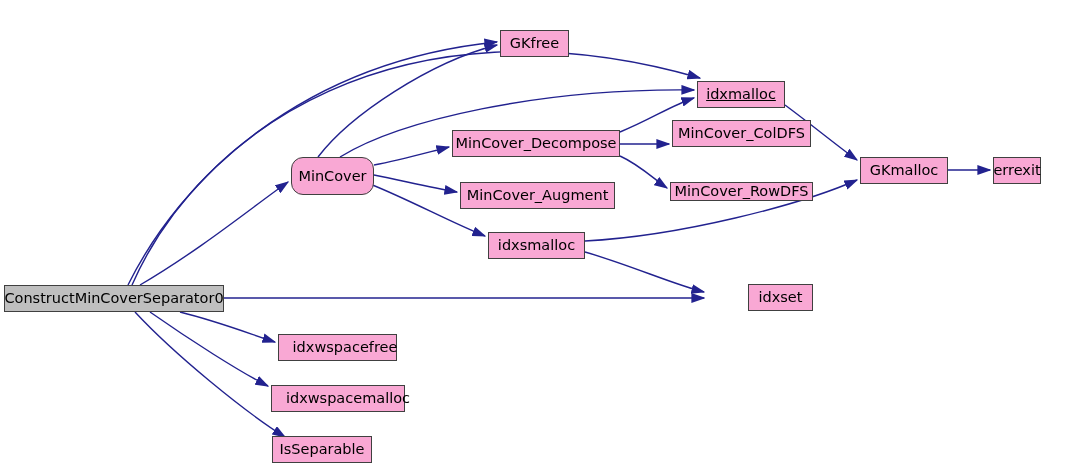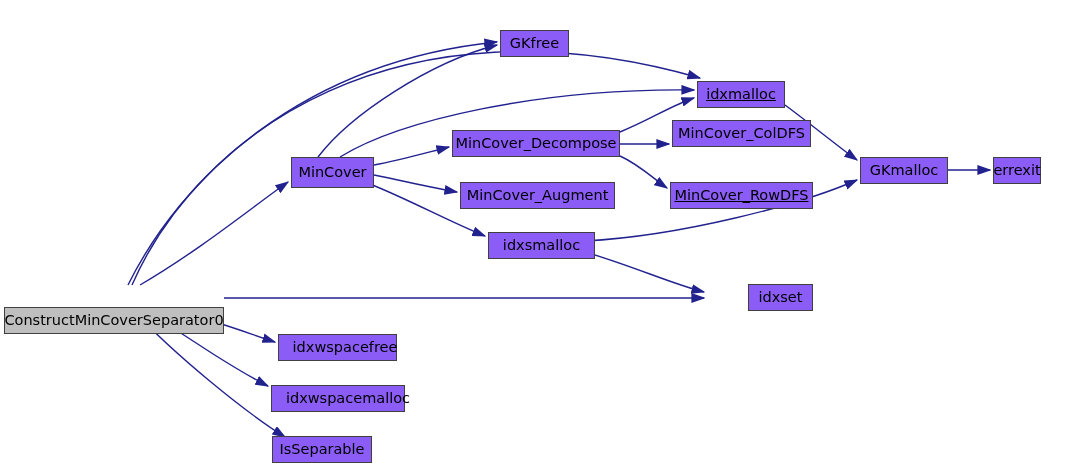--- a/index.html
+++ b/index.html
@@ -8,21 +8,21 @@
     width:1065px;height:468px;
     background:#ffffff;
     font-family:"DejaVu Sans", sans-serif;
     overflow:hidden;
   }
   #edges{position:absolute;left:0;top:0;width:1065px;height:468px;}
   .node{
     position:absolute;
     box-sizing:border-box;
     border:1px solid #404040;
-    background:#8b5cf6;
+    background:#f9a8d4;
     color:#000000;
     font-size:14.5px;
     line-height:1;
     display:flex;
     align-items:center;
     justify-content:center;
     white-space:nowrap;
     z-index:5;
   }
   .node.root{
@@ -57,51 +57,51 @@
         <path d="M 620,144 L 669,144" marker-end="url(#arrow)" stroke="#22228f"></path>
         <path d="M 620,156 C 640,165 655,180 667,188" marker-end="url(#arrow)" stroke="#22228f"></path>
         <path d="M 620,132 C 650,120 672,105 694,98" marker-end="url(#arrow)" stroke="#22228f"></path>
         <path d="M 785,105 C 812,125 840,148 857,160" marker-end="url(#arrow)" stroke="#22228f"></path>
         <path d="M 585,241 C 680,236 800,205 857,180" marker-end="url(#arrow)" stroke="#22228f"></path>
         <path d="M 585,252 C 630,265 675,285 704,292" marker-end="url(#arrow)" stroke="#22228f"></path>
         <path d="M 948,170 L 990,170" marker-end="url(#arrow)" stroke="#22228f"></path>
       </g>
   </svg>
   <div id="node-layer">
-      <div class="node root" style="left: 4px; top: 285px; width: 220px; height: 27px; margin-top: 22px;">
+      <div class="node root" style="left: 4px; top: 285px; width: 220px; height: 27px;">
         <span>ConstructMinCoverSeparator0</span>
       </div>
-      <div class="node" style="left: 291px; top: 157px; width: 83px; height: 31px;">
+      <div class="node" style="left: 291px; top: 157px; width: 83px; height: 38px; border-radius: 12px;">
         <span>MinCover</span>
       </div>
       <div class="node" style="left: 500px; top: 30px; width: 69px; height: 27px;">
         <span>GKfree</span>
       </div>
       <div class="node" style="left: 697px; top: 81px; width: 88px; height: 27px; text-decoration: underline;">
         <span>idxmalloc</span>
       </div>
       <div class="node" style="left: 452px; top: 130px; width: 168px; height: 27px; text-align: right;">
         <span>MinCover_Decompose</span>
       </div>
       <div class="node" style="left: 672px; top: 120px; width: 139px; height: 27px;">
         <span>MinCover_ColDFS</span>
       </div>
       <div class="node" style="left: 460px; top: 182px; width: 155px; height: 27px;">
         <span>MinCover_Augment</span>
       </div>
-      <div class="node" style="left: 670px; top: 182px; width: 143px; height: 27px; text-decoration: underline;">
+      <div class="node" style="left: 670px; top: 182px; width: 143px; height: 19px;">
         <span>MinCover_RowDFS</span>
       </div>
       <div class="node" style="left: 860px; top: 157px; width: 88px; height: 27px;">
         <span>GKmalloc</span>
       </div>
       <div class="node" style="left: 993px; top: 157px; width: 48px; height: 27px;">
         <span>errexit</span>
       </div>
-      <div class="node" style="left: 488px; top: 232px; width: 107px; height: 27px; text-align: center;">
+      <div class="node" style="left: 488px; top: 232px; width: 97px; height: 27px; text-align: center;">
         <span>idxsmalloc</span>
       </div>
       <div class="node" style="left: 708px; top: 284px; width: 65px; height: 27px; margin-left: 40px;">
         <span>idxset</span>
       </div>
       <div class="node" style="left: 278px; top: 334px; width: 119px; height: 27px; padding-left: 15px;">
         <span>idxwspacefree</span>
       </div>
       <div class="node" style="left: 271px; top: 385px; width: 134px; height: 27px; padding-left: 20px;">
         <span>idxwspacemalloc</span>

